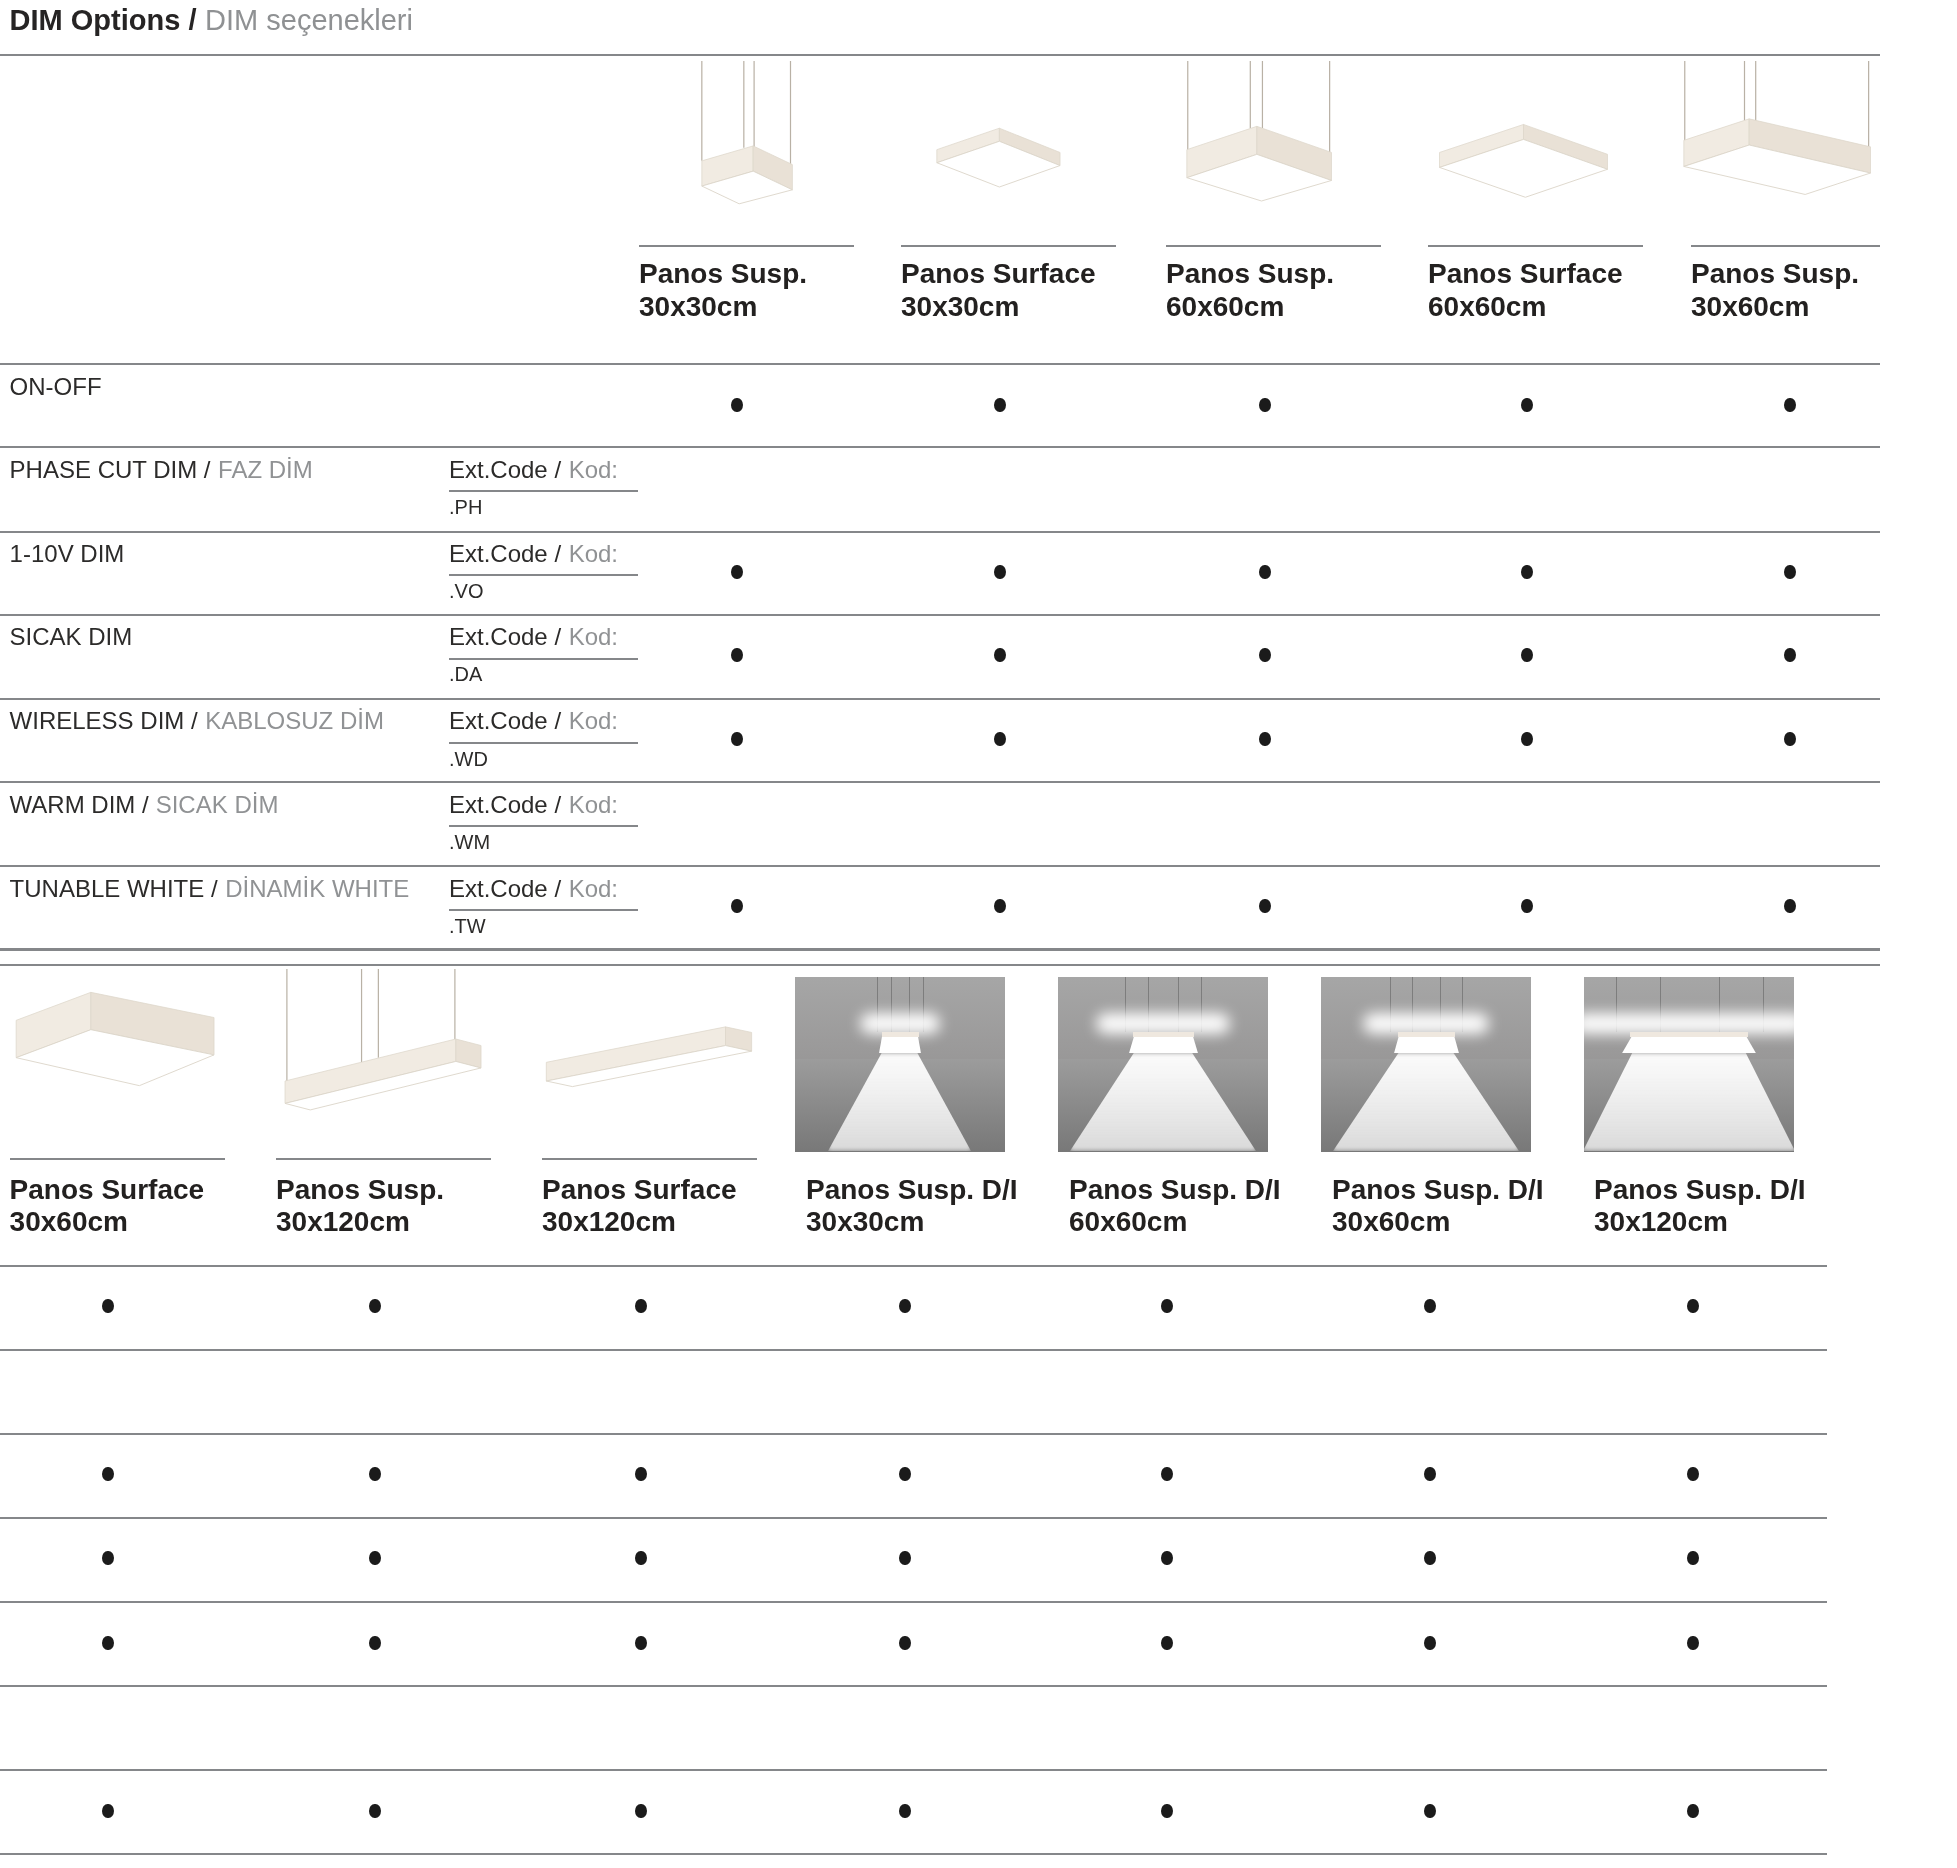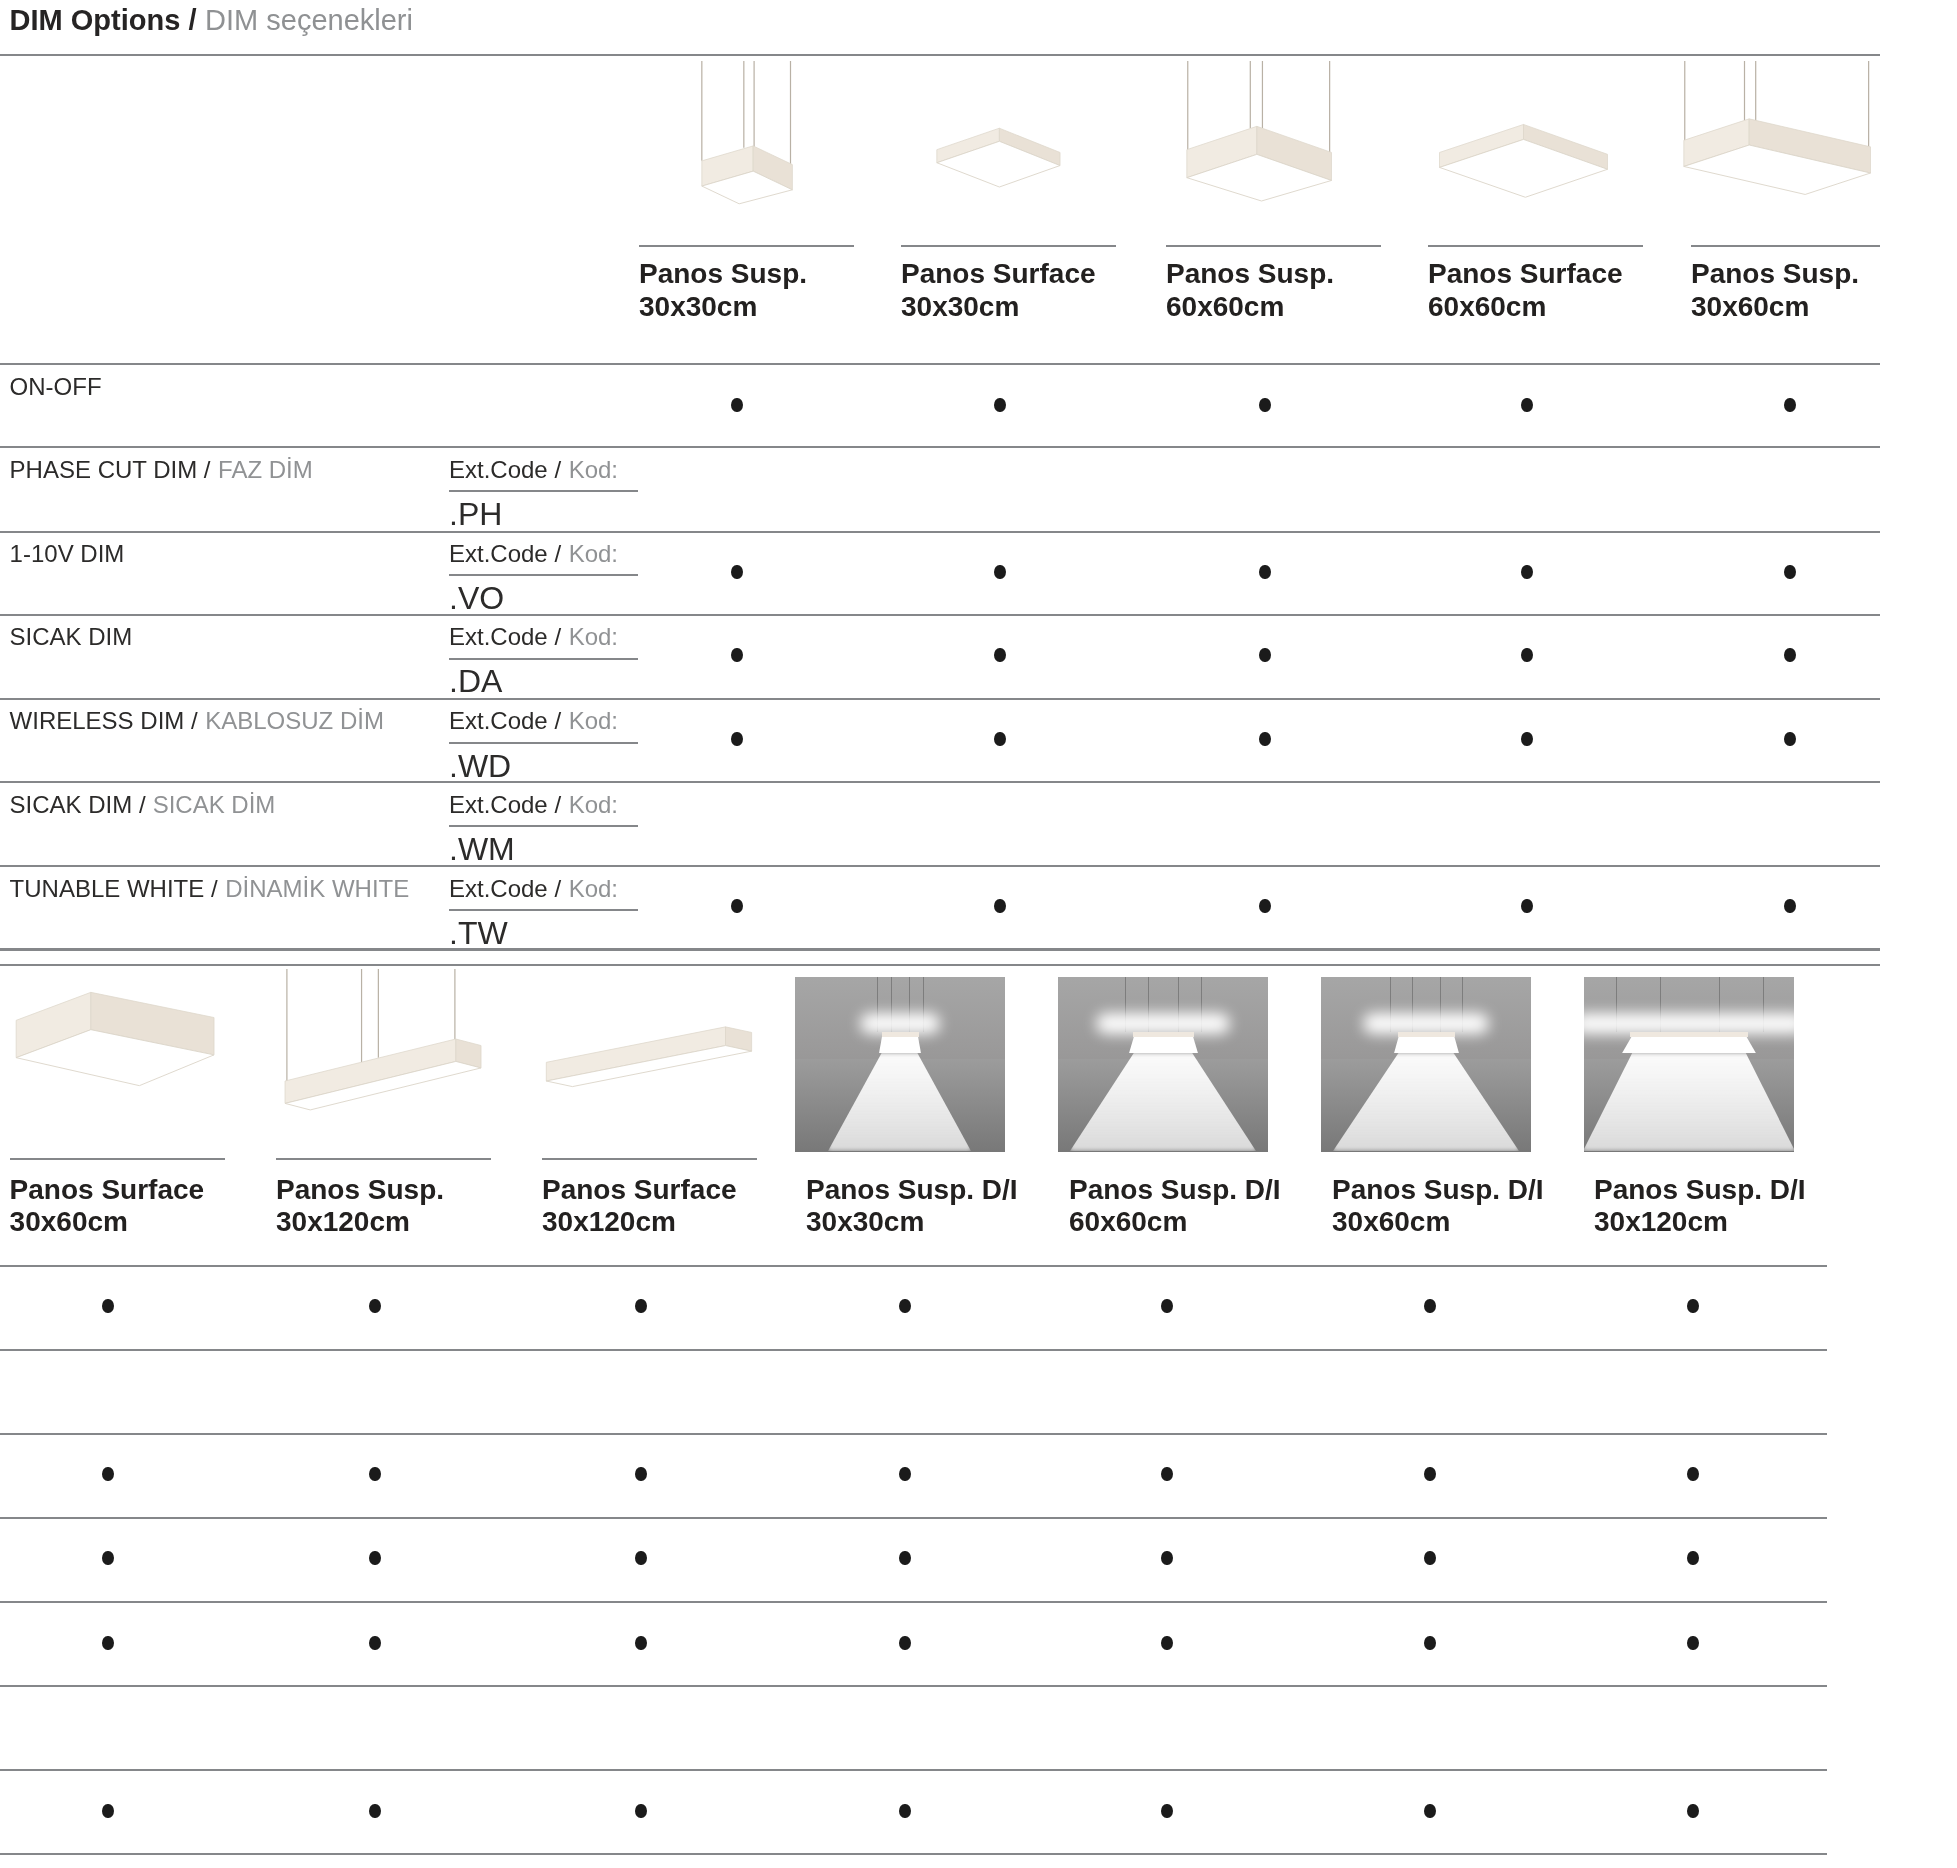--- a/index.html
+++ b/index.html
@@ -5,21 +5,21 @@
   html,body{margin:0;padding:0;background:#fff;}
   #canvas{position:relative;width:1880px;height:1869px;background:#fff;overflow:hidden;
           font-family:"Liberation Sans",sans-serif;}
   .rule{position:absolute;background:#85878a;}
   .title{position:absolute;left:9.6px;top:3.8px;font-size:29px;white-space:nowrap;}
   .t-en{font-weight:bold;color:#262424;}
   .t-tr{color:#8f9193;margin-left:8.6px;font-weight:normal;}
   .opt-label{position:absolute;font-size:24px;color:#2c2b2a;white-space:nowrap;}
   .gray{color:#909294;}
   .ext-wrap{position:absolute;font-size:24px;color:#2c2b2a;white-space:nowrap;}
-  .ext-code{position:absolute;font-size:32px;color:#2c2b2a;white-space:nowrap;}
+  .ext-code{position:absolute;font-size:20px;color:#2c2b2a;white-space:nowrap;}
   .prod-line{position:absolute;font-size:28px;font-weight:bold;color:#232120;white-space:nowrap;}
   .dot{position:absolute;width:11.5px;height:14.3px;border-radius:50%;background:#1b1b1b;}
   .render{position:absolute;}
   .photo{position:absolute;width:210px;height:175px;overflow:hidden;background:#a1a1a1;}
   .ph-wall{position:absolute;left:0;top:0;width:100%;height:82px;background:linear-gradient(#a6a6a6,#999898);}
   .ph-floor{position:absolute;left:0;top:82px;width:100%;bottom:0;background:linear-gradient(#9c9c9c,#787878);}
   .ph-cone{position:absolute;filter:blur(1.9px);background:linear-gradient(rgba(255,255,255,.96),rgba(255,255,255,.72));}
   .ph-wire{position:absolute;width:1px;background:rgba(105,105,105,.65);top:0;}
   .ph-glow{position:absolute;background:rgba(255,255,255,.97);filter:blur(6.7px);border-radius:11.5px;}
   .ph-fix{position:absolute;background:#fff;}
@@ -262,21 +262,21 @@
       <div class="dot" style="left: 1259px; top: 732px;"></div>
       <div class="dot" style="left: 1521px; top: 732px;"></div>
       <div class="dot" style="left: 1784px; top: 732px;"></div>
       <div class="dot" style="left: 102px; top: 1636px;"></div>
       <div class="dot" style="left: 369px; top: 1636px;"></div>
       <div class="dot" style="left: 635px; top: 1636px;"></div>
       <div class="dot" style="left: 899px; top: 1636px;"></div>
       <div class="dot" style="left: 1161px; top: 1636px;"></div>
       <div class="dot" style="left: 1424px; top: 1636px;"></div>
       <div class="dot" style="left: 1687px; top: 1636px;"></div>
-      <div class="opt-label" style="left: 9.6px; top: 791px;"><span>SICAK DIM /</span><span class="gray" style="margin-left: 7px;">SICAK DİM</span></div>
+      <div class="opt-label" style="left: 9.6px; top: 791px;"><span>WARM DIM /</span><span class="gray" style="margin-left: 7px;">SICAK DİM</span></div>
       <div class="ext-wrap" style="left: 449px; top: 791px;"><span>Ext.Code /</span><span class="gray" style="margin-left: 7.6px;">Kod:</span></div>
       <div class="rule" style="left: 449px; top: 825px; width: 189px; height: 1.9px;"></div>
       <div class="ext-code" style="left: 449px; top: 831px;">.WM</div>
       <div class="opt-label" style="left: 9.6px; top: 875px;"><span>TUNABLE WHITE /</span><span class="gray" style="margin-left: 7.6px;">DİNAMİK WHITE</span></div>
       <div class="ext-wrap" style="left: 449px; top: 875px;"><span>Ext.Code /</span><span class="gray" style="margin-left: 7.6px;">Kod:</span></div>
       <div class="rule" style="left: 449px; top: 909px; width: 189px; height: 1.9px;"></div>
       <div class="ext-code" style="left: 449px; top: 915px;">.TW</div>
       <div class="dot" style="left: 731px; top: 899px;"></div>
       <div class="dot" style="left: 994px; top: 899px;"></div>
       <div class="dot" style="left: 1259px; top: 899px;"></div>

